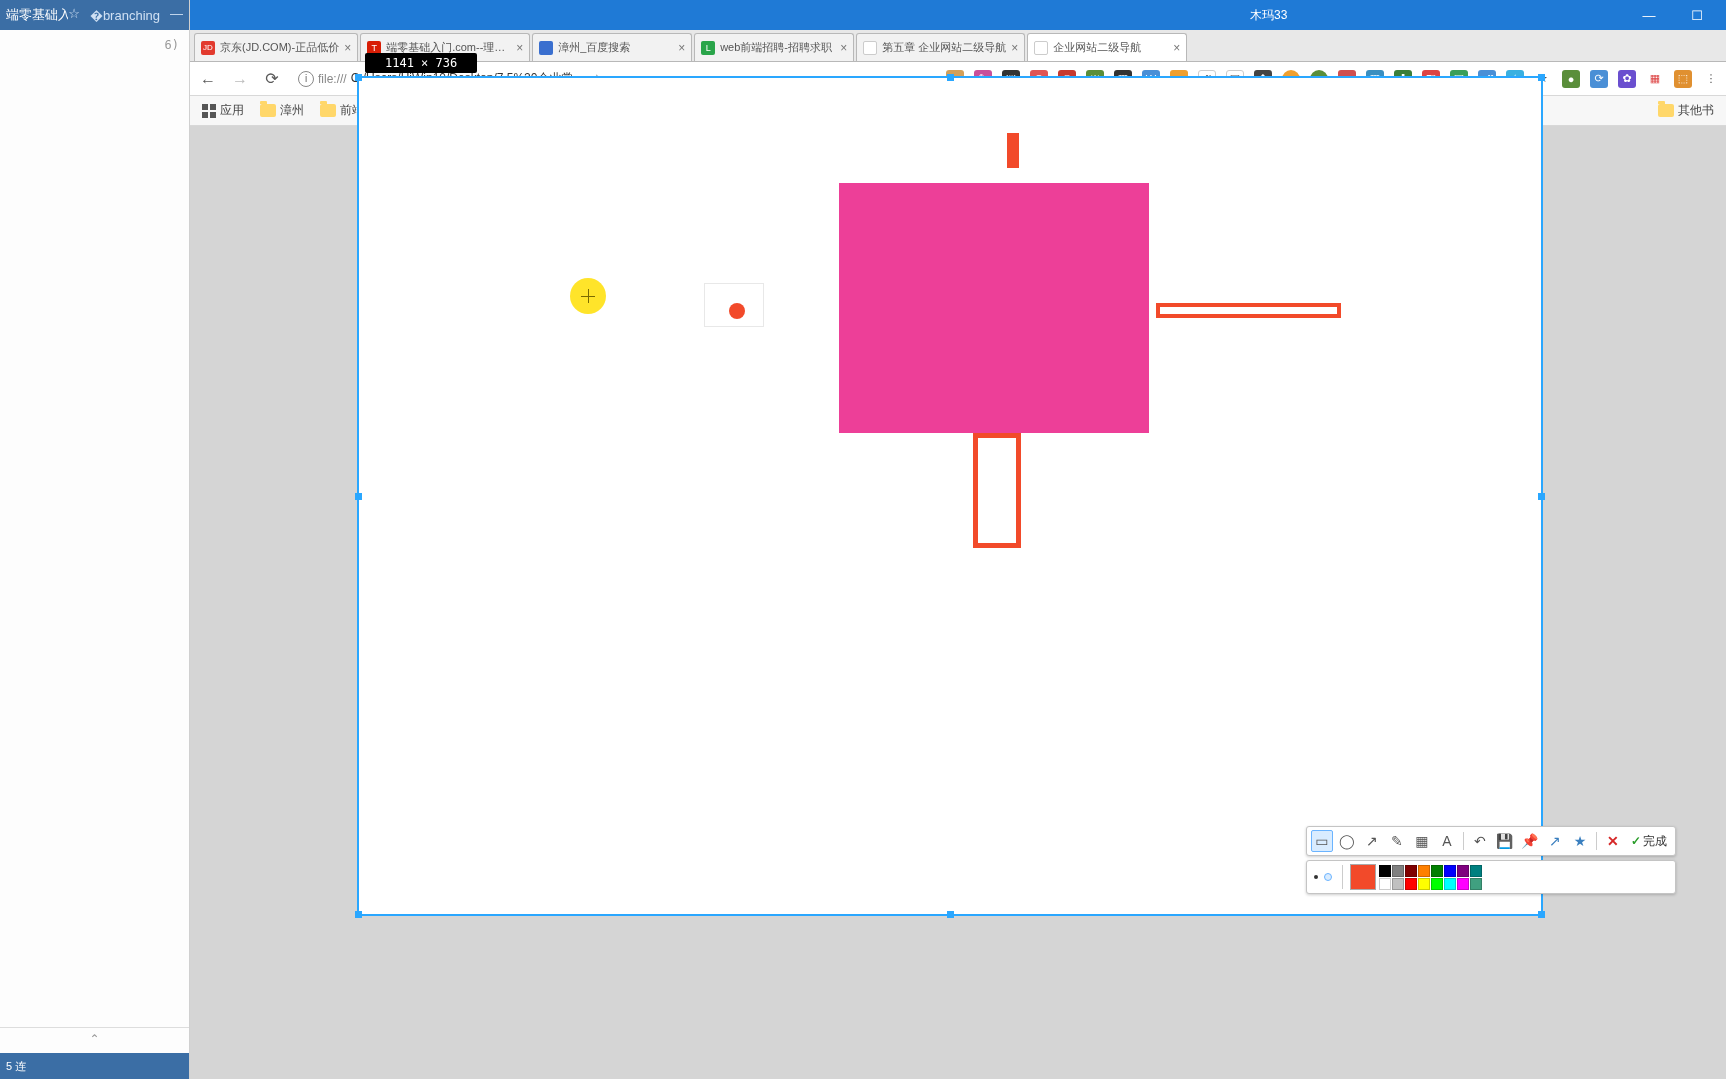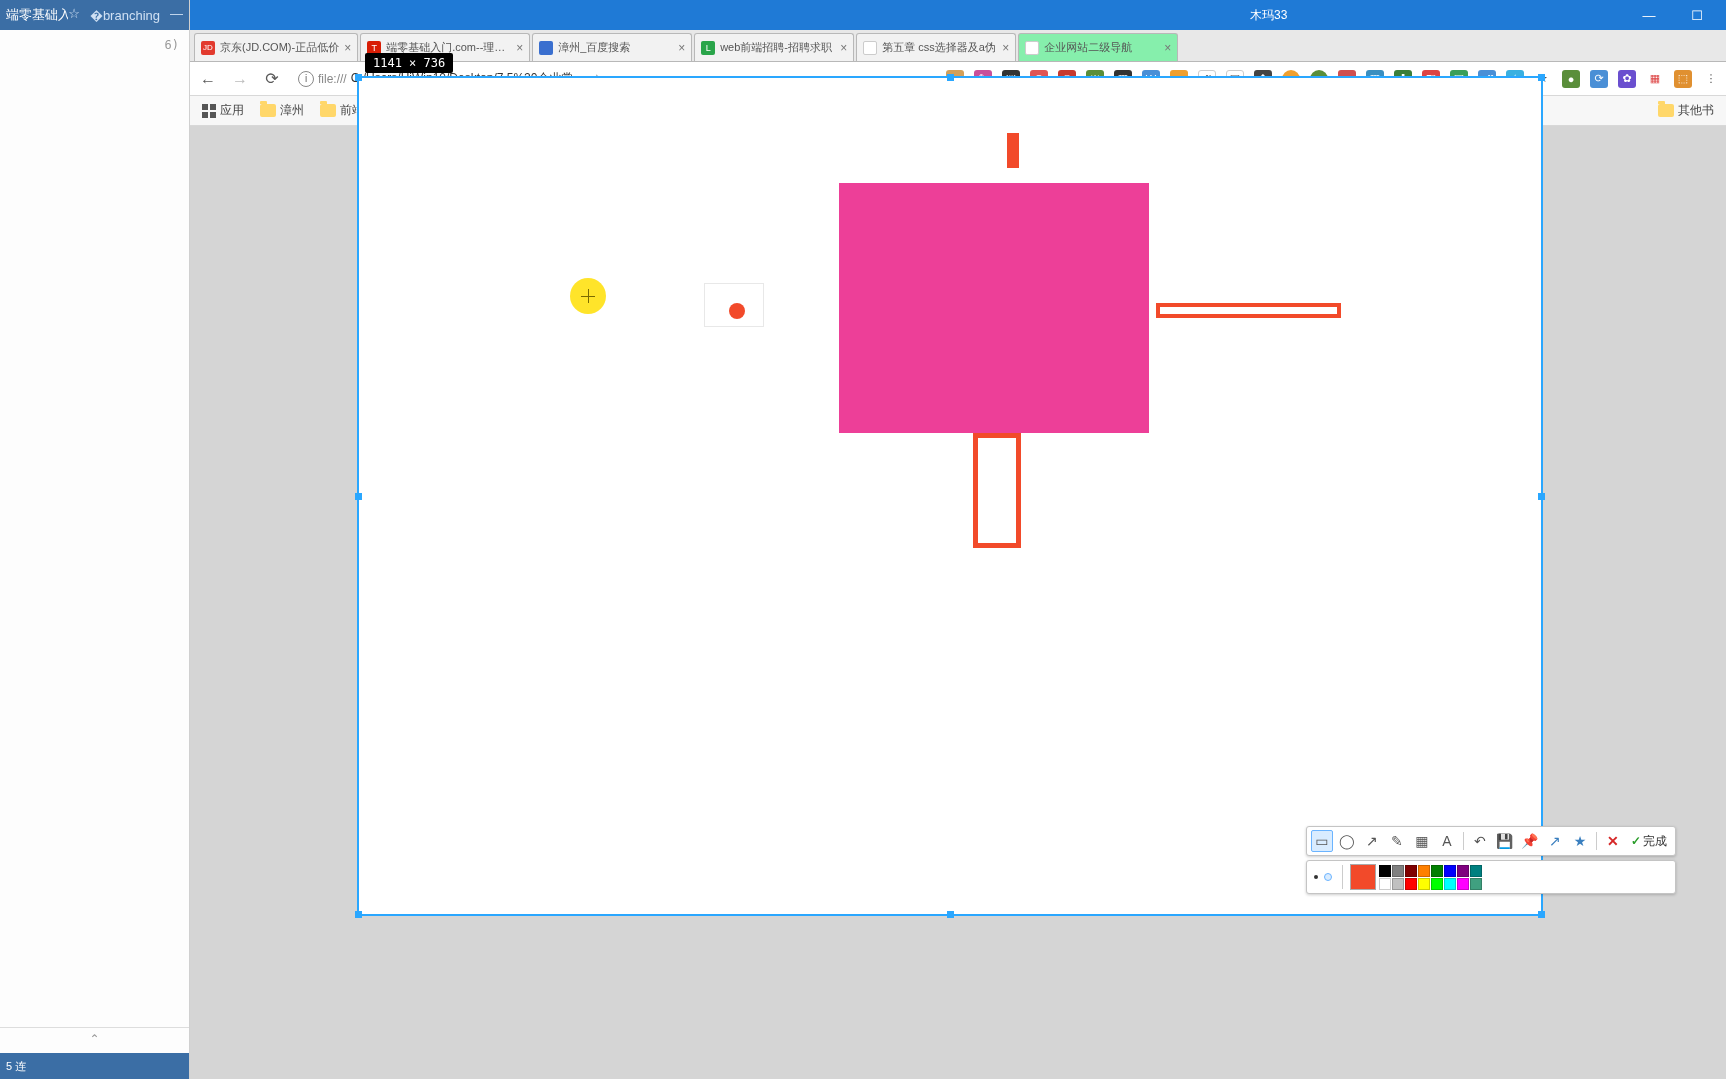--- a/index.html
+++ b/index.html
@@ -118,21 +118,21 @@
       border-radius: 3px 3px 0 0;
       display: flex;
       align-items: center;
       padding: 0 6px;
       margin-right: 2px;
       font-size: 11px;
       color: #555;
       gap: 5px;
       overflow: hidden;
     }
-    .tab.active { background: #86efac; margin-top: 28px; }
+    .tab.active { background: #ffffff; margin-top: 28px; }
     .tab .favicon { width: 14px; height: 14px; flex-shrink:0; border-radius:2px; }
     .tab .tab-title { flex: 1; white-space: nowrap; overflow: hidden; text-overflow: ellipsis; }
     .tab .tab-close { color: #777; font-size: 12px; flex-shrink:0;}
 
     .addressbar {
       height: 34px;
       background: #fff;
       border-bottom: 1px solid #d8d8d8;
       display: flex;
       align-items: center;
@@ -192,21 +192,21 @@
     }
 
     
     .dim-badge {
       position: absolute;
       left: 175px;
       top: 53px;
       background: #000;
       color: #fff;
       font-size: 12px;
-      padding: 3px 8px;
+      padding: 3px 20px;
       border-radius: 2px;
       font-family: Consolas, monospace;
       z-index: 50;
     }
 
     .selection-rect {
       position: absolute;
       left: 167px;
       top: -50px;
       width: 1186px;
@@ -328,21 +328,21 @@
       <span class="tab-title">漳州_百度搜索</span>
       <span class="tab-close">×</span>
     </div>
     <div class="tab">
       <span class="favicon" style="background:#2aa54a;color:#fff;font-size:9px;display:flex;align-items:center;justify-content:center;">L</span>
       <span class="tab-title">web前端招聘-招聘求职</span>
       <span class="tab-close">×</span>
     </div>
     <div class="tab">
       <span class="favicon" style="background:#fff;border:1px solid #ccc;"></span>
-      <span class="tab-title">第五章 css选择器及a伪</span>
+      <span class="tab-title">第五章 企业网站二级导航</span>
       <span class="tab-close">×</span>
     </div>
     <div class="tab active">
       <span class="favicon" style="background:#fff;border:1px solid #ccc;"></span>
       <span class="tab-title">企业网站二级导航</span>
       <span class="tab-close">×</span>
     </div>
   </div>
 
   <div class="addressbar">

